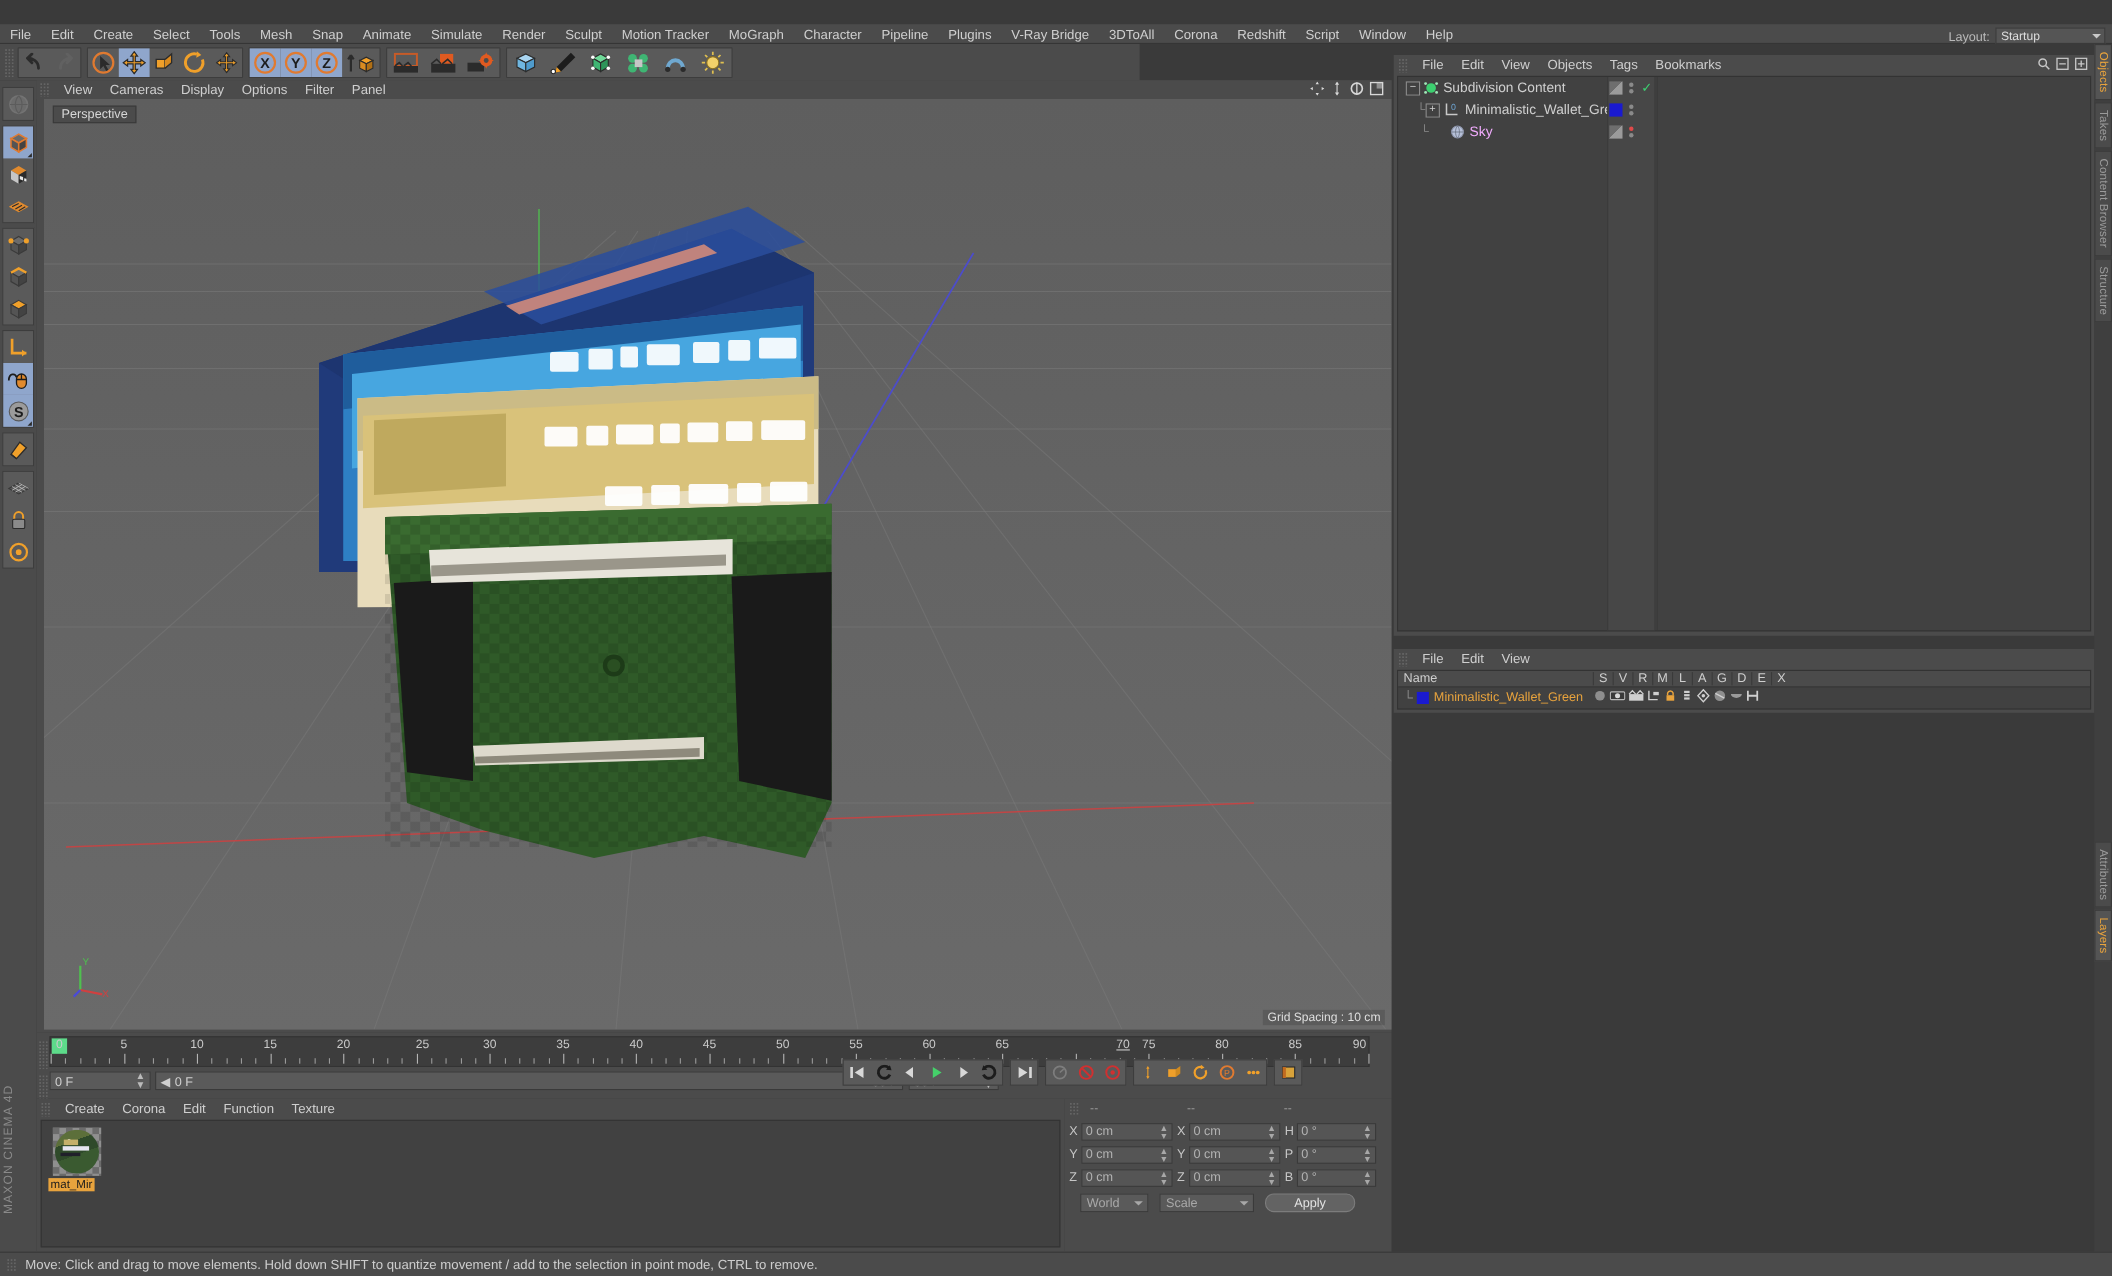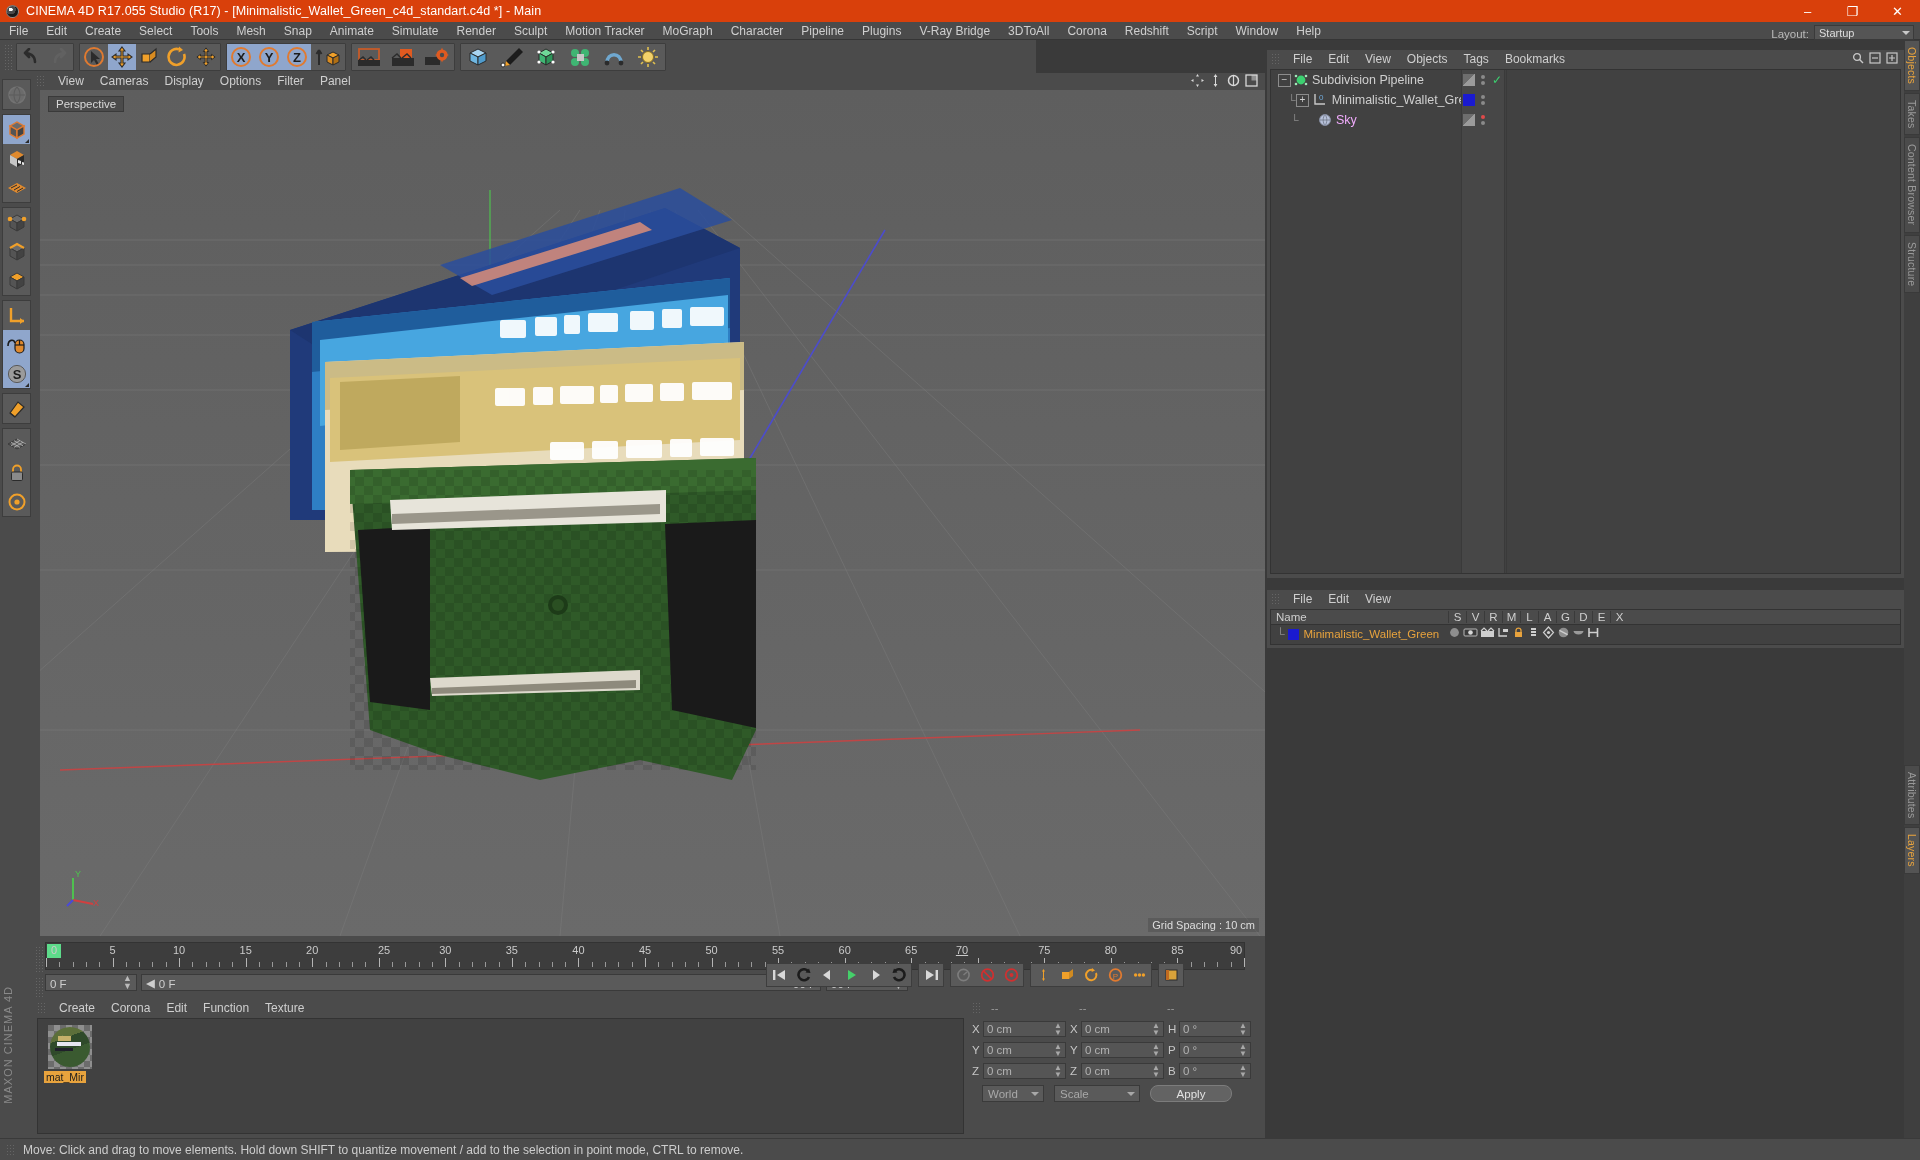--- a/index.html
+++ b/index.html
@@ -180,29 +180,20 @@
   .statusbar .txt{font-size:12px;color:#cdcdcd;}
 
   
   .model{position:absolute;left:0;top:0;width:100%;height:100%;}
 </style>
 </head>
 <body>
 
 <div class="app">
 
-  <div class="titlebar">
-    <div class="logo"></div>
-    <div class="ttl">CINEMA 4D R17.055 Studio (R17) - [Minimalistic_Wallet_Green_c4d_standart.c4d *] - Main</div>
-    <div class="winbtns">
-      <div class="winbtn">–</div>
-      <div class="winbtn">❐</div>
-      <div class="winbtn close">✕</div>
-    </div>
-  </div>
 
   <div class="menubar" id="menubar">
       <div class="mi">File</div>
       <div class="mi">Edit</div>
       <div class="mi">Create</div>
       <div class="mi">Select</div>
       <div class="mi">Tools</div>
       <div class="mi">Mesh</div>
       <div class="mi">Snap</div>
       <div class="mi">Animate</div>
@@ -738,21 +729,21 @@
         <div class="tlab" style="left: 266.222px;">20</div>
         <div class="tlab" style="left: 338px;">25</div>
         <div class="tlab" style="left: 399.333px;">30</div>
         <div class="tlab" style="left: 465.889px;">35</div>
         <div class="tlab" style="left: 532.444px;">40</div>
         <div class="tlab" style="left: 599px;">45</div>
         <div class="tlab" style="left: 665.556px;">50</div>
         <div class="tlab" style="left: 732.111px;">55</div>
         <div class="tlab" style="left: 798.667px;">60</div>
         <div class="tlab" style="left: 865.222px;">65</div>
-        <div class="tlab" style="left: 916px; text-decoration: underline;">70</div>
+        <div class="tlab" style="left: 975px; text-decoration: underline;">70</div>
         <div class="tlab" style="left: 998.333px;">75</div>
         <div class="tlab" style="left: 1064.89px;">80</div>
         <div class="tlab" style="left: 1131.44px;">85</div>
         <div class="tlab" style="left: 1190px;">90</div>
       </div>
     <div class="grip" style="position:absolute;left:2px;top:38px;"></div>
     <div class="tlfield" style="left:12px;width:92px;">
       <span>0 F</span>
       <span class="spin">▲<br>▼</span>
     </div>
@@ -1002,21 +993,21 @@
             <span class="tree">−</span>
             <span style="margin:0 4px 0 3px;display:flex">
               <svg width="14" height="14" viewBox="0 0 14 14">
                 <circle cx="7" cy="7" r="4.4" fill="#3cd070"></circle>
                 <circle cx="2" cy="3" r="1.3" fill="#9fe7b8"></circle>
                 <circle cx="12" cy="3" r="1.3" fill="#9fe7b8"></circle>
                 <circle cx="2" cy="11" r="1.3" fill="#9fe7b8"></circle>
                 <circle cx="12" cy="11" r="1.3" fill="#9fe7b8"></circle>
               </svg>
             </span>
-            <span style="color:#cfcfcf;font-size:12.5px">Subdivision Pipeline</span>
+            <span style="color:#cfcfcf;font-size:12.5px">Subdivision Content</span>
           </div>
           <div style="position:absolute;left:192px;display:flex;align-items:center;gap:3px">
             <span style="width:12px;height:12px;background:linear-gradient(135deg,#6e6e6e 49%,#9b9b9b 50%);display:inline-block"></span>
             <span style="display:flex;flex-direction:column;gap:2px;margin-left:3px">
               <i style="width:4px;height:4px;border-radius:50%;background:#8a8a8a;display:block"></i>
               <i style="width:4px;height:4px;border-radius:50%;background:#8a8a8a;display:block"></i>
             </span>
             <span style="color:#3cd070;margin-left:4px;font-size:12px">✓</span>
           </div>
         </div>

